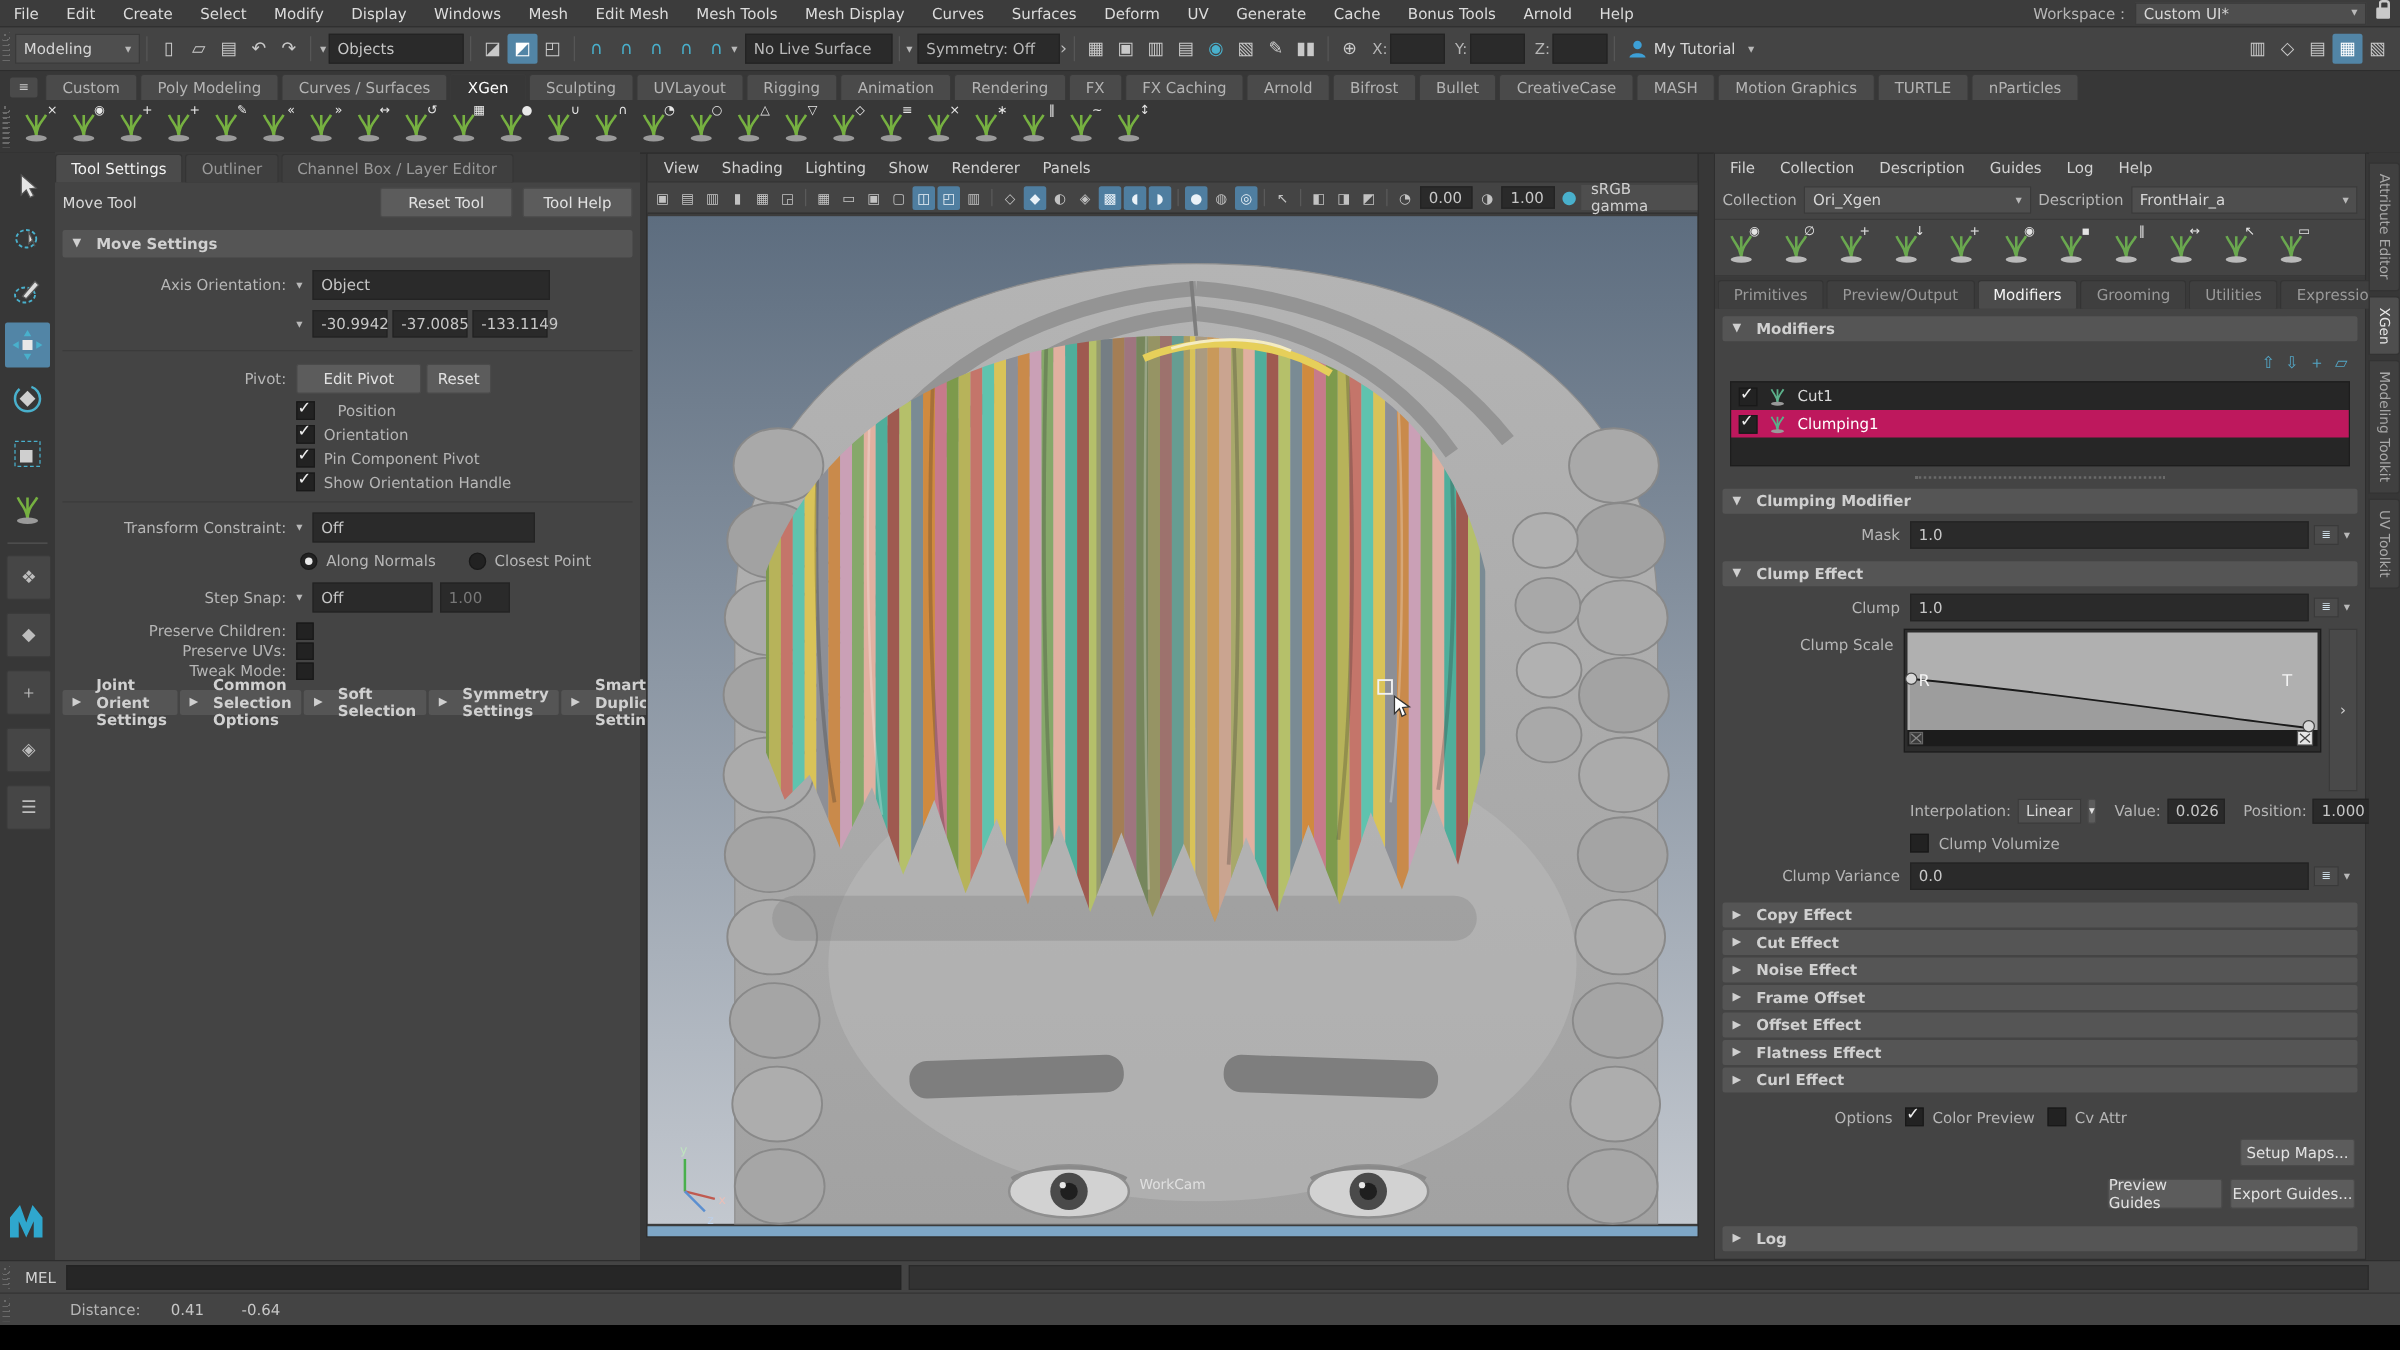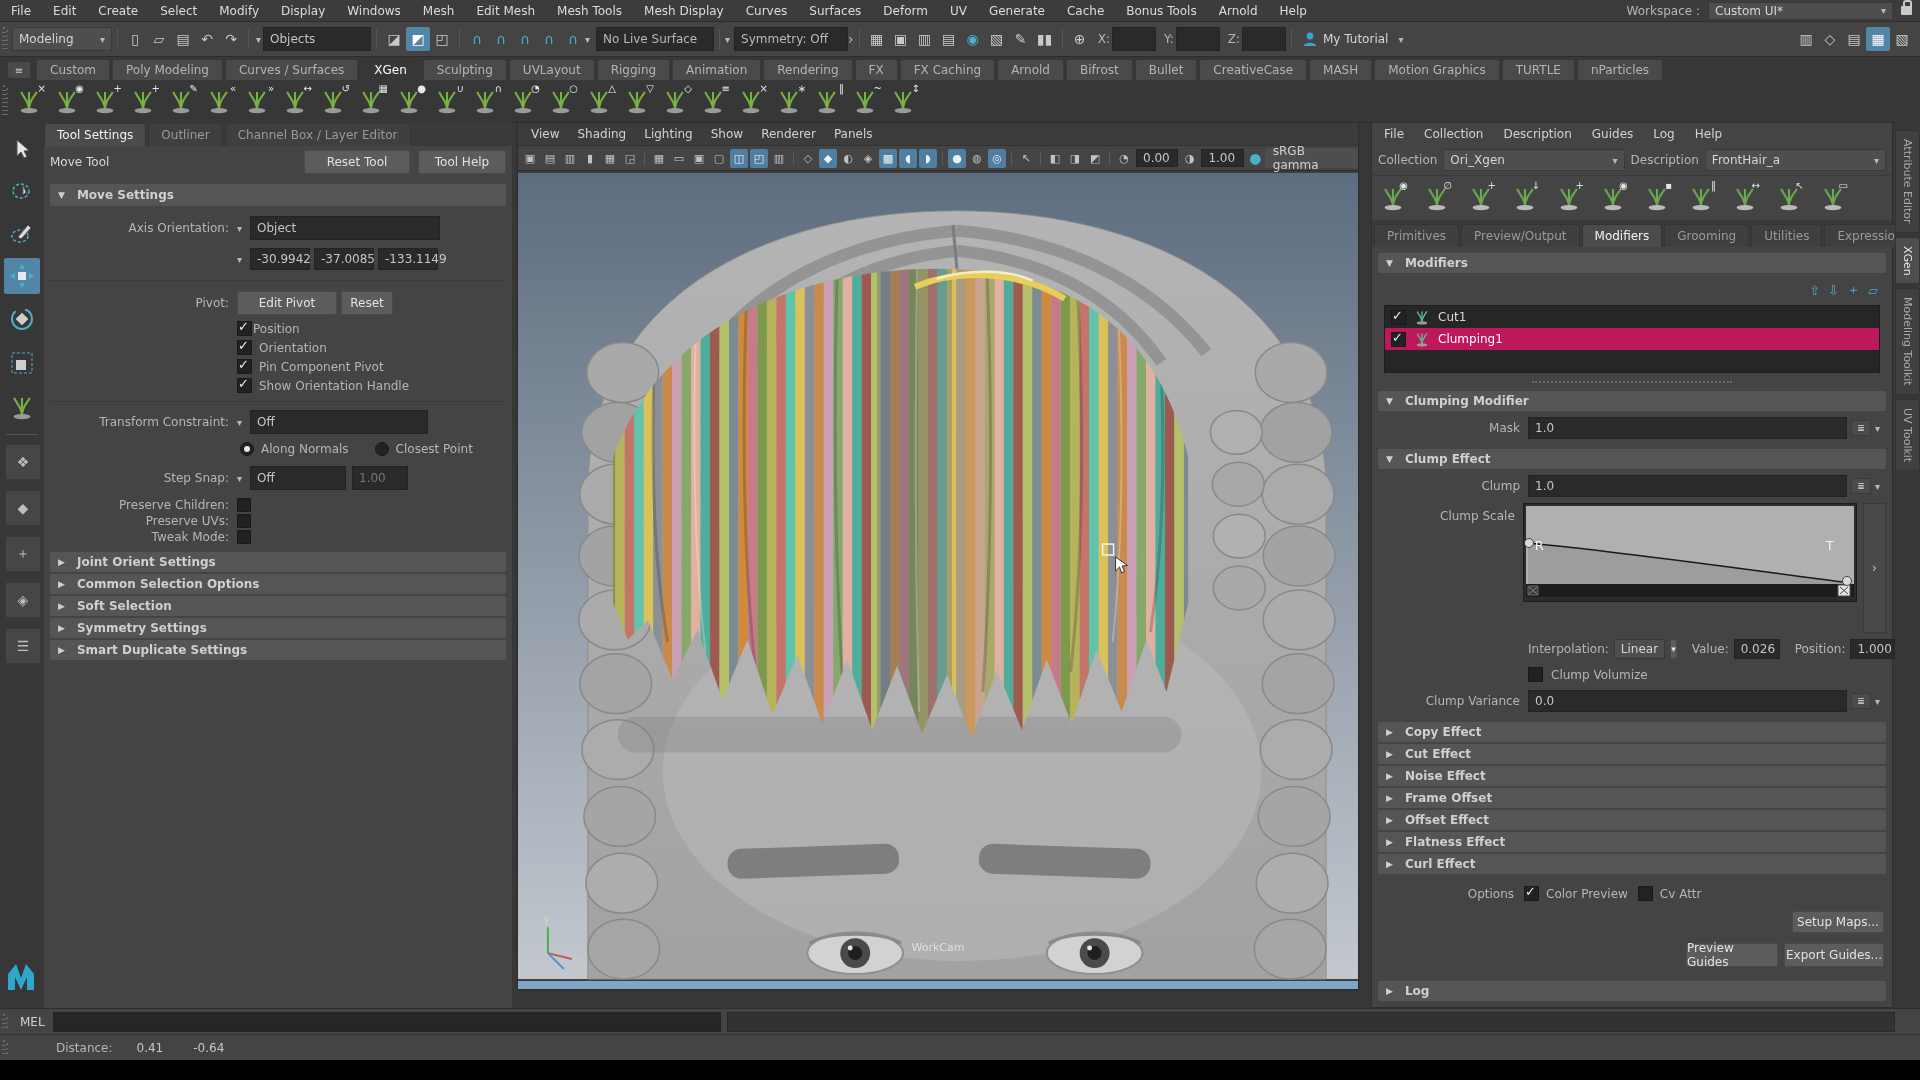--- a/index.html
+++ b/index.html
@@ -523,21 +523,21 @@
         </span>
     </div>
     <div style="height:1px;background:#3b3b3b;margin:10px 6px;"></div>
     <div class="row" style="margin:0 6px 0 0;">
       <span class="lbl" style="width:185px;text-align:right;">Pivot:</span>
       <span class="btn" style="width:100px;height:24px;margin-left:8px;">Edit Pivot</span>
       <span class="btn" style="width:52px;height:24px;margin-left:4px;">Reset</span>
     </div>
     <div style="margin:6px 0 0 193px;display:flex;flex-direction:column;gap:4px;">
 
-        <label class="row" style="gap:1px;">
+        <label class="row" style="gap:18px;">
           <span class="cb on"></span>
           <span class="lbl">Position</span>
         </label>
 
         <label class="row" style="gap:7px;">
           <span class="cb on"></span>
           <span class="lbl">Orientation</span>
         </label>
 
         <label class="row" style="gap:7px;">
@@ -590,21 +590,21 @@
         <label class="row">
           <span class="lbl" style="width:185px;text-align:right;">Preserve UVs:</span>
           <span class="cb" style="margin-left:8px;width:12px;height:12px;"></span>
         </label>
 
         <label class="row">
           <span class="lbl" style="width:185px;text-align:right;">Tweak Mode:</span>
           <span class="cb" style="margin-left:8px;width:12px;height:12px;"></span>
         </label>
       </div>
-    <div style="margin:8px 6px 0 6px;display:flex;flex-direction:column;gap:2px;">
+    <div style="margin:8px 6px 0 6px;display:flex;flex-direction:row;gap:2px;">
 
         <div class="sect" style="height:20px;">
           <span class="arrR arr"></span>
           <span>Joint Orient Settings</span>
         </div>
 
 
         <div class="sect" style="height:20px;">
           <span class="arrR arr"></span>
           <span>Common Selection Options</span>

